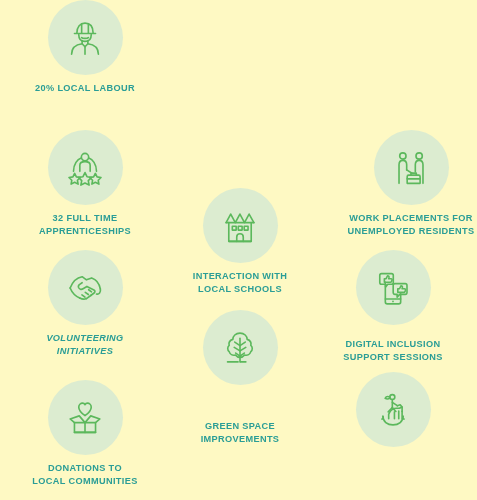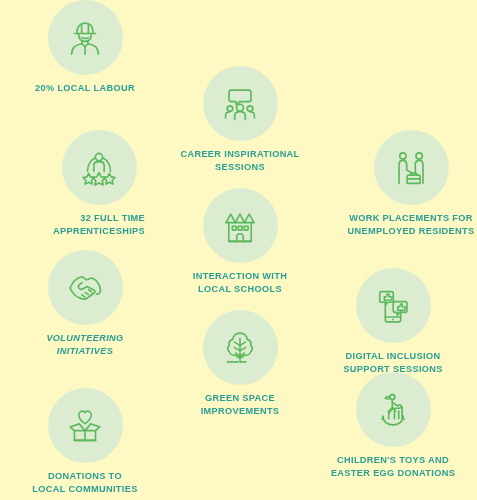--- a/index.html
+++ b/index.html
@@ -91,40 +91,23 @@
           <path d="M21 26.8 L21 30 M27 26.8 L27 30" style="stroke: rgb(92, 184, 92);"></path>
           <path d="M10 41 C10 34 15 30.8 21 30 L24 33.2 L27 30 C33 30.8 38 34 38 41" style="stroke: rgb(92, 184, 92);"></path>
           <path d="M24 33.2 L24 41" style="stroke: rgb(92, 184, 92);"></path>
           <path d="M20.5 23.6 C21.6 24.6 26.4 24.6 27.5 23.6" style="stroke: rgb(92, 184, 92);"></path>
         </svg>
       </span>
     </div>
     <div class="caption" style="color: rgb(42, 157, 150);">20% LOCAL LABOUR</div>
   </div>
 
-  <div class="item" style="left:240px; top:66px;">
-    <div class="badge" style="background: rgb(220, 236, 208);">
-      <span>
-        <svg viewBox="0 0 48 48">
-          <path d="M15 9.5 L33 9.5 A2.5 2.5 0 0 1 35.5 12 L35.5 19 A2.5 2.5 0 0 1 33 21.5 L23.5 21.5 L20 25 L20 21.5 L15 21.5 A2.5 2.5 0 0 1 12.5 19 L12.5 12 A2.5 2.5 0 0 1 15 9.5 Z" style="stroke: rgb(92, 184, 92);"></path>
-          <circle cx="24" cy="27.8" r="3.6" style="stroke: rgb(92, 184, 92);"></circle>
-          <path d="M18.5 40 L18.5 36.2 C18.5 33.6 20.9 32 24 32 C27.1 32 29.5 33.6 29.5 36.2 L29.5 40" style="stroke: rgb(92, 184, 92);"></path>
-          <circle cx="13.5" cy="28.8" r="2.9" style="stroke: rgb(92, 184, 92);"></circle>
-          <path d="M9 38.5 L9 35.5 C9 33.5 10.8 32.3 13.2 32.3" style="stroke: rgb(92, 184, 92);"></path>
-          <circle cx="34.5" cy="28.8" r="2.9" style="stroke: rgb(92, 184, 92);"></circle>
-          <path d="M39 38.5 L39 35.5 C39 33.5 37.2 32.3 34.8 32.3" style="stroke: rgb(92, 184, 92);"></path>
-        </svg>
-      </span>
-    </div>
-    <div class="caption" style="color: rgb(42, 157, 150);">CAREER INSPIRATIONAL
-SESSIONS</div>
-  </div>
-
-
-  <div class="item" style="left:99px; top:130px;text-align:right;">
+
+
+  <div class="item" style="left:85px; top:130px;">
     <div class="badge" style="background: rgb(220, 236, 208);">
       <span>
         <svg viewBox="0 0 48 48">
           <circle cx="24" cy="12.6" r="3.8" style="stroke: rgb(92, 184, 92);"></circle>
           <path d="M18.6 27.5 L18.6 21 C18.6 18.6 20.9 17.3 24 17.3 C27.1 17.3 29.4 18.6 29.4 21 L29.4 27.5" style="stroke: rgb(92, 184, 92);"></path>
           <path d="M12 27.5 C12 19.6 16.2 15 20 13.6" style="stroke: rgb(92, 184, 92);"></path>
           <path d="M36 27.5 C36 19.6 31.8 15 28 13.6" style="stroke: rgb(92, 184, 92);"></path>
           <path d="M24 28.8 L26.1 33.1 L30.9 33.8 L27.4 37.1 L28.3 41.8 L24 39.6 L19.7 41.8 L20.6 37.1 L17.1 33.8 L21.9 33.1 Z" style="stroke: rgb(92, 184, 92);"></path>
           <path d="M13.2 29.6 L15 33.3 L19.1 33.9 L16.1 36.8 L16.8 40.8 L13.2 38.9 L9.5 40.8 L10.2 36.8 L7.3 33.9 L11.4 33.3 Z" style="stroke: rgb(92, 184, 92);"></path>
           <path d="M34.8 29.6 L36.6 33.3 L40.7 33.9 L37.8 36.8 L38.5 40.8 L34.8 38.9 L31.2 40.8 L31.9 36.8 L28.9 33.9 L33 33.3 Z" style="stroke: rgb(92, 184, 92);"></path>
@@ -187,56 +170,56 @@
           <path d="M24 33.5 L20.8 31.2" style="stroke: rgb(92, 184, 92);"></path>
           <path d="M27.5 30.8 L24.3 28.5" style="stroke: rgb(92, 184, 92);"></path>
           <path d="M30.8 28 L27.8 25.8" style="stroke: rgb(92, 184, 92);"></path>
         </svg>
       </span>
     </div>
     <div class="caption" style="color: rgb(42, 157, 150); font-style: italic;">VOLUNTEERING
 INITIATIVES</div>
   </div>
 
-  <div class="item" style="left:240px; top:310px;">
+  <div class="item" style="left:240px; top:310px;gap:28px;">
     <div class="badge" style="background: rgb(220, 236, 208);">
       <span>
         <svg viewBox="0 0 48 48">
           <path d="M24 8.5 C28.5 8.5 31.5 11.5 31.5 15 C34.5 16 36 18.5 35.3 21.3 C37.3 23 37.3 26.2 35.3 27.8 C34.5 30.5 31.8 32 28.8 31.3 C27.5 33 25.8 33.8 24 33.8 C22.2 33.8 20.5 33 19.2 31.3 C16.2 32 13.5 30.5 12.7 27.8 C10.7 26.2 10.7 23 12.7 21.3 C12 18.5 13.5 16 16.5 15 C16.5 11.5 19.5 8.5 24 8.5 Z" style="stroke: rgb(92, 184, 92);"></path>
           <path d="M24 14 L24 38.5" style="stroke: rgb(92, 184, 92);"></path>
           <path d="M24 21.5 L18.5 17.8 M24 21.5 L29.5 17.8" style="stroke: rgb(92, 184, 92);"></path>
           <path d="M24 27 L18 23.3 M24 27 L30 23.3" style="stroke: rgb(92, 184, 92);"></path>
           <path d="M24 32.5 L19.5 29.3 M24 32.5 L28.5 29.3" style="stroke: rgb(92, 184, 92);"></path>
           <path d="M11 38.5 L37 38.5" stroke-dasharray="11 2.6 5.5" style="stroke: rgb(92, 184, 92);"></path>
         </svg>
       </span>
     </div>
     <div class="caption" style="color: rgb(42, 157, 150);">GREEN SPACE
 IMPROVEMENTS</div>
   </div>
 
-  <div class="item" style="left:393px; top:268px;">
+  <div class="item" style="left:393px; top:250px;gap:6px;">
     <div class="badge" style="background: rgb(220, 236, 208);">
       <span>
         <svg viewBox="0 0 48 48">
           <path d="M16 18 L16 38.5 A2 2 0 0 0 18 40.5 L30 40.5 A2 2 0 0 0 32 38.5 L32 30" style="stroke: rgb(92, 184, 92);"></path>
           <path d="M16 35.5 L32 35.5" style="stroke: rgb(92, 184, 92);"></path>
           <circle class="nostroke" cx="24" cy="38" r="0.9" style="fill: rgb(92, 184, 92);"></circle>
           <path d="M12 9 L22.5 9 A1.8 1.8 0 0 1 24.3 10.8 L24.3 18.3 A1.8 1.8 0 0 1 22.5 20.1 L18.5 20.1 L16.3 23 L16.3 20.1 L12 20.1 A1.8 1.8 0 0 1 10.2 18.3 L10.2 10.8 A1.8 1.8 0 0 1 12 9 Z" style="stroke: rgb(92, 184, 92);"></path>
           <path d="M15 18 L15 14.3 L16.8 14.3 L18.3 11.2 C19.5 11.2 20 12 19.8 13 L19.5 14.3 L22 14.3 C22.8 14.3 23.2 15 23 15.8 L22.3 17.5 C22.1 18 21.7 18 21.3 18 Z" style="stroke: rgb(92, 184, 92);"></path>
           <path d="M26 19.5 L36.8 19.5 A1.8 1.8 0 0 1 38.6 21.3 L38.6 28.8 A1.8 1.8 0 0 1 36.8 30.6 L31 30.6 L28.3 33.5 L28.3 30.6 L26 30.6 A1.8 1.8 0 0 1 24.2 28.8 L24.2 21.3 A1.8 1.8 0 0 1 26 19.5 Z" style="stroke: rgb(92, 184, 92);"></path>
           <path d="M29 28.5 L29 24.8 L30.8 24.8 L32.3 21.7 C33.5 21.7 34 22.5 33.8 23.5 L33.5 24.8 L36 24.8 C36.8 24.8 37.2 25.5 37 26.3 L36.3 28 C36.1 28.5 35.7 28.5 35.3 28.5 Z" style="stroke: rgb(92, 184, 92);"></path>
         </svg>
       </span>
     </div>
     <div class="caption" style="color: rgb(42, 157, 150);">DIGITAL INCLUSION
 SUPPORT SESSIONS</div>
   </div>
 
-  <div class="item" style="left:85px; top:388px;justify-content:space-between;">
+  <div class="item" style="left:85px; top:380px;justify-content:space-between;">
     <div class="badge" style="background: rgb(220, 236, 208);">
       <span>
         <svg viewBox="0 0 48 48">
           <path d="M24 21.5 C24 21.5 17.5 17 17.5 12.8 C17.5 10.2 19.5 8.5 21.5 8.5 C22.8 8.5 23.6 9.3 24 10.2 C24.4 9.3 25.2 8.5 26.5 8.5 C28.5 8.5 30.5 10.2 30.5 12.8 C30.5 17 24 21.5 24 21.5 Z" style="stroke: rgb(92, 184, 92);"></path>
           <path d="M13 28.8 L13 39 L35 39 L35 28.8" style="stroke: rgb(92, 184, 92);"></path>
           <path d="M13 39 L35 39" style="stroke: rgb(92, 184, 92);"></path>
           <path d="M8.5 25 L18 21.8 L24 28.8 L13 28.8 Z" style="stroke: rgb(92, 184, 92);"></path>
           <path d="M39.5 25 L30 21.8 L24 28.8 L35 28.8 Z" style="stroke: rgb(92, 184, 92);"></path>
           <path d="M24 28.8 L24 39" style="stroke: rgb(92, 184, 92);"></path>
         </svg>
@@ -260,17 +243,15 @@
           <path d="M33.5 21 L30.5 22.2 L27.5 22.2 C24.5 22.2 22 24 20.5 26.5 L19.5 28.5 L19.5 33" style="stroke: rgb(92, 184, 92);"></path>
           <path d="M25.5 26 L25.5 33" style="stroke: rgb(92, 184, 92);"></path>
           <path d="M30 25 L30 33" style="stroke: rgb(92, 184, 92);"></path>
           <path d="M33.5 25.5 L33.5 33" style="stroke: rgb(92, 184, 92);"></path>
           <path d="M13.5 30.5 C13.5 36 18 39.5 24 39.5 C30 39.5 34.5 36 34.5 30.5" style="stroke: rgb(92, 184, 92);"></path>
           <path d="M12.5 33.5 C13.5 33.2 14.2 32.3 13.5 30.5" style="stroke: rgb(92, 184, 92);"></path>
           <path d="M35.5 33.5 C34.5 33.2 33.8 32.3 34.5 30.5" style="stroke: rgb(92, 184, 92);"></path>
         </svg>
       </span>
     </div>
-    <div class="caption" style="color: rgb(42, 157, 150);">CHILDREN'S TOYS AND
-EASTER EGG DONATIONS</div>
   </div>
 
 </div>
 
 </body></html>

